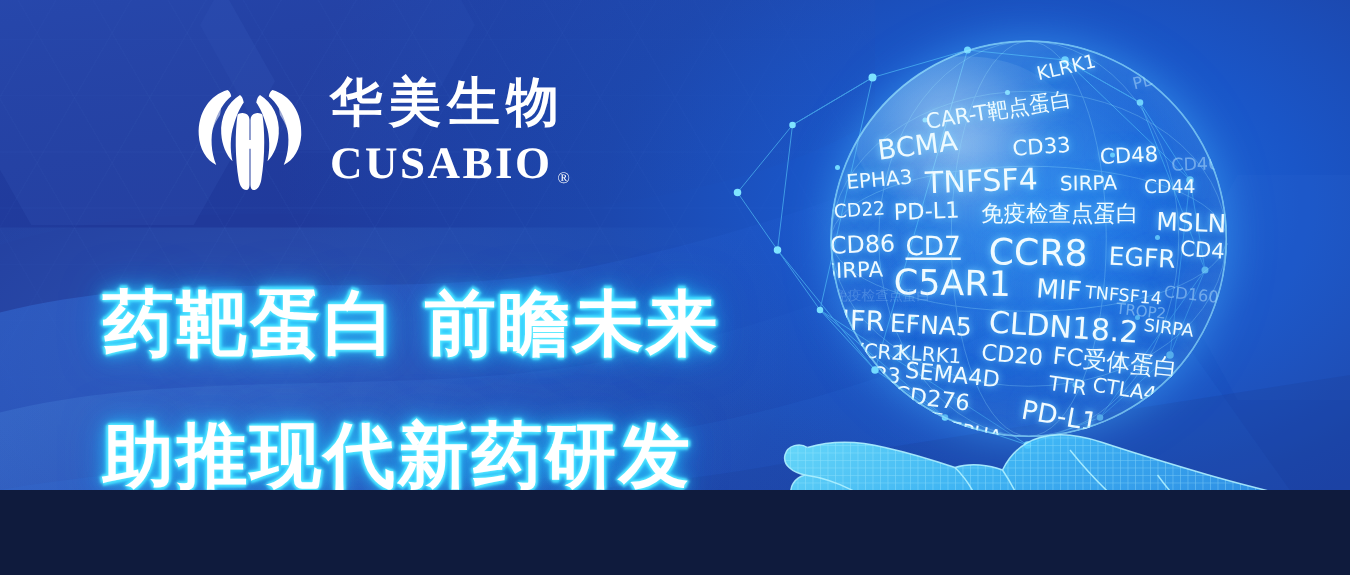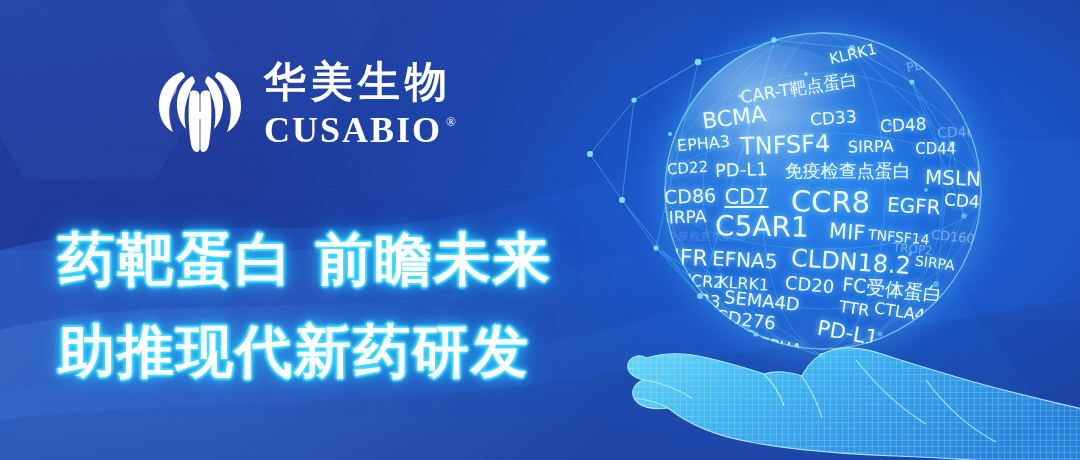--- a/index.html
+++ b/index.html
@@ -1,20 +1,20 @@
 <!DOCTYPE html>
 <html lang="zh"><head>
 <meta charset="utf-8">
 <title>CUSABIO Banner</title>
 <style>
   html,body{margin:0;padding:0;background:#0f1b3d;}
   *{box-sizing:border-box;}
   .banner{
     position:relative;
-    width:1080px;height:460px;
+    width:1080px;height:392px;
     overflow:hidden;
     font-family:"Liberation Sans","DejaVu Sans",sans-serif;
     background:
       radial-gradient(ellipse 620px 420px at 78% 42%, #1f6fe0 0%, #1a56c8 32%, #1c47ad 58%, #20399a 100%),
       linear-gradient(110deg,#2a4fb0 0%,#2553bb 28%,#1f55c4 52%,#1d3f9f 78%,#1b3186 100%);
   }
 
   
   .hexes{
     position:absolute;inset:0;
@@ -37,39 +37,39 @@
   .waves{position:absolute;inset:0;pointer-events:none;}
 
   
   .logo{position:absolute;left:152px;top:52px;display:flex;align-items:center;gap:16px;}
   .logo-mark{width:96px;height:104px;flex:0 0 auto;}
   .logo-type{display:flex;flex-direction:column;line-height:1;}
   .logo-cn{
     font-size:42px;font-weight:700;color:#ffffff;letter-spacing:5px;
     font-family:"DejaVu Sans","Liberation Sans",sans-serif;
   }
-  .logo-en-row{display:flex;align-items:flex-start;margin-top:9px;}
+  .logo-en-row{display:flex;align-items:flex-end;margin-top:9px;}
   .logo-en{
     font-family:"Liberation Serif","DejaVu Serif",serif;
     font-size:36px;font-weight:700;color:#fff;letter-spacing:2px;
   }
   .logo-reg{font-size:13px;color:#fff;margin-left:4px;margin-top:3px;font-family:"Liberation Serif",serif;}
 
   
-  .headline{position:absolute;left:58px;top:222px;}
+  .headline{position:absolute;left:82px;top:222px;}
   .hl-line{
     font-family:"DejaVu Sans","Liberation Sans",sans-serif;
     font-size:57px;font-weight:700;color:#ffffff;
     letter-spacing:2px;line-height:1.30;white-space:nowrap;
     text-shadow:
       0 0 2px #6ff0ff, 0 0 5px #4fe4ff, 0 0 11px #27c8ff,
       0 0 20px rgba(39,200,255,.85), 0 0 34px rgba(20,150,255,.55),
       2px 0 2px #5cebff, -2px 0 2px #5cebff, 0 2px 2px #5cebff, 0 -2px 2px #5cebff;
   }
-  .hl-line + .hl-line{margin-top:18px;}
+  .hl-line + .hl-line{margin-top:32px;}
 
   
   .sphere-wrap{position:absolute;left:612px;top:18px;width:366px;height:346px;}
   .constellation{position:absolute;left:-52px;top:-14px;width:470px;height:400px;pointer-events:none;}
   .sphere{
     position:absolute;left:52px;top:14px;width:318px;height:318px;border-radius:50%;
     background:
       radial-gradient(circle at 33% 27%, rgba(190,235,255,.50) 0%, rgba(90,190,255,.30) 22%, rgba(40,130,240,.18) 48%, rgba(20,70,190,.30) 74%, rgba(12,40,140,.52) 100%),
       radial-gradient(circle at 70% 76%, rgba(60,170,255,.30) 0%, transparent 62%);
     box-shadow:0 0 34px rgba(70,180,255,.50), inset 0 0 52px rgba(120,210,255,.28);

